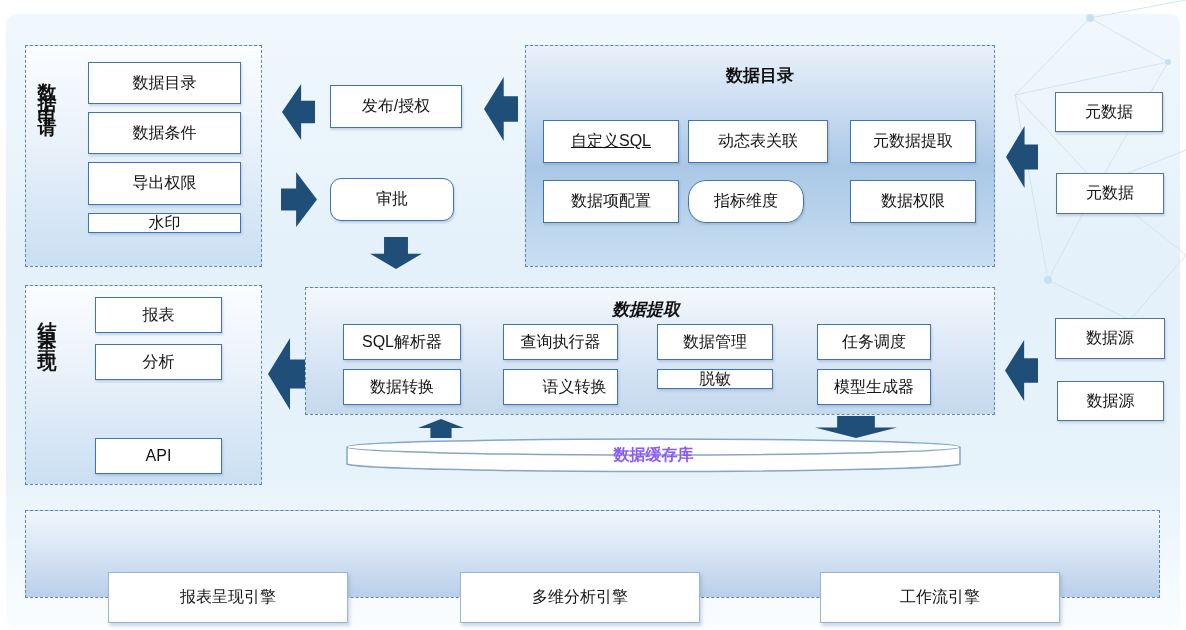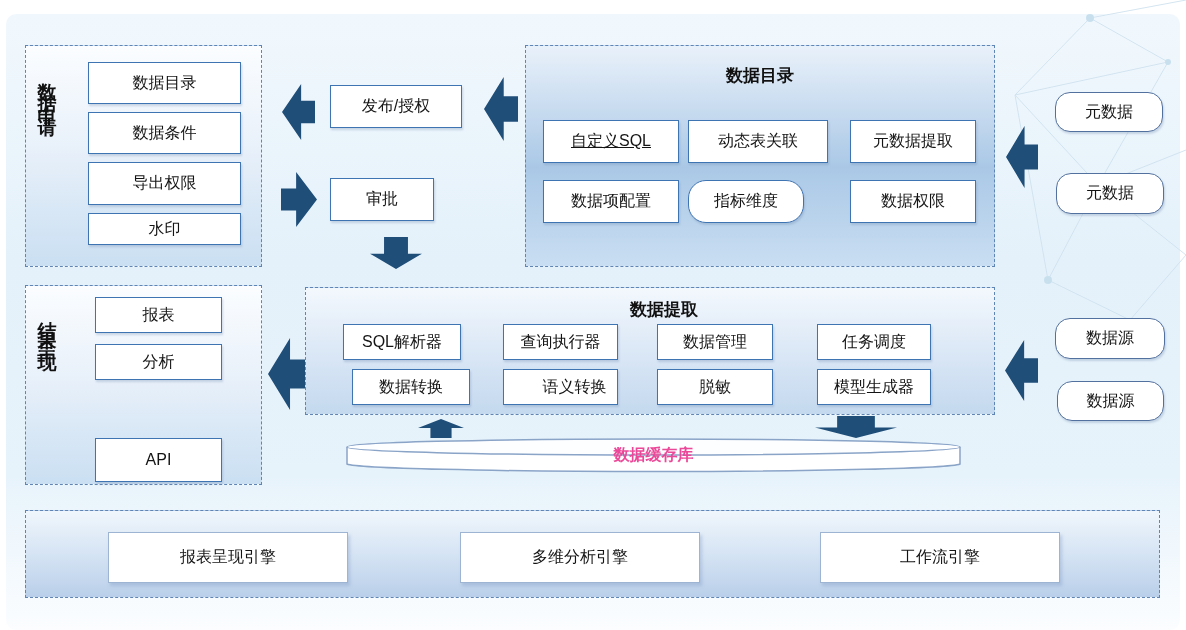--- a/index.html
+++ b/index.html
@@ -9,33 +9,33 @@
     background:linear-gradient(180deg,#f1f8fd 0%,#e4f1fa 40%,#e7f3fb 75%,#fbfdff 100%);}
   .deco{position:absolute;pointer-events:none;}
   .group{position:absolute;border:1.5px dashed #5f85b5;box-sizing:border-box;}
   .g-light{background:linear-gradient(180deg,#fbfdff 0%,#e9f1fa 45%,#cadff2 100%);}
   .g-blue{background:linear-gradient(180deg,#e9f1fa 0%,#aac8e6 55%,#c9def2 100%);}
   .g-mid{background:linear-gradient(180deg,#f3f8fd 0%,#d4e3f4 65%,#c4d9ee 100%);}
   .g-bottom{background:linear-gradient(180deg,#f0f6fc 0%,#d3e2f3 55%,#b9cfe9 100%);}
   .box{position:absolute;background:#ffffff;border:1.5px solid #3f74b2;box-sizing:border-box;
     display:flex;align-items:center;justify-content:center;font-size:16px;color:#141414;
     box-shadow:1px 2px 2px rgba(100,130,170,.28);white-space:nowrap;}
-  .box.slate{border-color:#53719f;border-radius:15px;}
-  .box.engine{border:1.2px solid #9db4d2;box-shadow:2px 3px 3px rgba(120,150,190,.35);}
+  .box.slate{border-color:#53719f;}
+  .box.engine{border:1.2px solid #9db4d2;box-shadow:2px 3px 3px rgba(120,150,190,.35);margin-top:40px;}
   .gtitle{position:absolute;text-align:center;font-weight:700;font-size:17px;color:#111;}
   .vlabel{position:absolute;writing-mode:vertical-lr;text-orientation:upright;font-weight:700;
     font-size:19px;letter-spacing:11px;color:#111;}
   .arrow{position:absolute;background:#1f4e79;}
   .arrow.left{clip-path:polygon(0 50%,58% 0,58% 30%,100% 30%,100% 70%,58% 70%,58% 100%);}
   .arrow.right{clip-path:polygon(100% 50%,42% 0,42% 30%,0 30%,0 70%,42% 70%,42% 100%);}
   .arrow.down{clip-path:polygon(50% 100%,0 52%,27% 52%,27% 0,73% 0,73% 52%,100% 52%);}
   .arrow.up{clip-path:polygon(50% 0,100% 48%,73% 48%,73% 100%,27% 100%,27% 48%,0 48%);}
   .cylinder{position:absolute;}
   .cyl-label{position:absolute;left:0;right:0;top:8px;text-align:center;font-size:16px;
-    font-weight:600;color:#ec4899;}
+    font-weight:600;color:#8b5cf6;}
 </style>
 </head>
 <body>
 
 <div id="stage">
 
   <div class="bg-panel"></div>
 
   <svg class="deco" style="left:930px;top:0;width:256px;height:340px;" viewBox="0 0 256 340">
     <g stroke="#cfe2ef" stroke-width="1" fill="none" opacity="0.9">
@@ -58,59 +58,59 @@
       <circle cx="118" cy="280" r="4"></circle>
         <circle cx="238" cy="62" r="3"></circle>
     </g>
   </svg>
 
   <div class="group g-light" style="left:25px;top:45px;width:237px;height:222px;"></div>
   <div class="vlabel" style="left:34px;top:68px;">数据申请</div>
   <div class="box" style="left:88px;top:62px;width:153px;height:42px;">数据目录</div>
   <div class="box" style="left:88px;top:112px;width:153px;height:42px;">数据条件</div>
   <div class="box" style="left:88px;top:162px;width:153px;height:43px;">导出权限</div>
-  <div class="box" style="left:88px;top:213px;width:153px;height:32px;text-align:right;">水印</div>
+  <div class="box" style="left:88px;top:213px;width:153px;height:20px;text-align:right;">水印</div>
 
   <div class="arrow left" style="left:282px;top:84px;width:33px;height:56px;"></div>
   <div class="box" style="left:330px;top:85px;width:132px;height:43px;text-align:center;">发布/授权</div>
   <div class="arrow left" style="left:484px;top:77px;width:34px;height:64px;"></div>
   <div class="arrow right" style="left:281px;top:172px;width:36px;height:55px;"></div>
-  <div class="box" style="left:330px;top:178px;width:104px;height:43px;">审批</div>
+  <div class="box" style="left:330px;top:178px;width:124px;height:43px;border-radius:11px;">审批</div>
   <div class="arrow down" style="left:370px;top:237px;width:52px;height:32px;"></div>
 
   <div class="group g-blue" style="left:525px;top:45px;width:470px;height:222px;"></div>
   <div class="gtitle" style="left:525px;top:64px;width:470px;">数据目录</div>
   <div class="box" style="left:543px;top:120px;width:136px;height:43px;text-decoration:underline;">自定义SQL</div>
   <div class="box" style="left:688px;top:120px;width:140px;height:43px;">动态表关联</div>
   <div class="box" style="left:850px;top:120px;width:126px;height:43px;">元数据提取</div>
   <div class="box" style="left:543px;top:180px;width:136px;height:43px;">数据项配置</div>
   <div class="box" style="left:688px;top:180px;width:116px;height:43px;border-radius:18px;">指标维度</div>
   <div class="box" style="left:850px;top:180px;width:126px;height:43px;">数据权限</div>
 
   <div class="arrow left" style="left:1006px;top:126px;width:32px;height:62px;"></div>
   <div class="box slate" style="left:1055px;top:92px;width:108px;height:40px;">元数据</div>
   <div class="box slate" style="left:1056px;top:173px;width:108px;height:41px;">元数据</div>
 
   <div class="group g-light" style="left:25px;top:285px;width:237px;height:200px;"></div>
   <div class="vlabel" style="left:34px;top:305px;">结果呈现</div>
   <div class="box" style="left:95px;top:297px;width:127px;height:36px;">报表</div>
   <div class="box" style="left:95px;top:344px;width:127px;height:36px;">分析</div>
-  <div class="box" style="left:95px;top:438px;width:127px;height:44px;">API</div>
+  <div class="box" style="left:95px;top:438px;width:127px;height:36px;">API</div>
 
   <div class="arrow left" style="left:268px;top:338px;width:38px;height:72px;"></div>
 
   <div class="group g-mid" style="left:305px;top:287px;width:690px;height:128px;"></div>
-  <div class="gtitle" style="left:319px;top:298px;width:690px;">数据提取</div>
+  <div class="gtitle" style="left:301px;top:298px;width:690px;font-style:italic;">数据提取</div>
   <div class="box" style="left:503px;top:324px;width:115px;height:36px;">查询执行器</div>
   <div class="box" style="left:343px;top:324px;width:118px;height:36px;">SQL解析器</div>
   <div class="box" style="left:657px;top:324px;width:116px;height:36px;">数据管理</div>
   <div class="box" style="left:817px;top:324px;width:114px;height:36px;">任务调度</div>
-  <div class="box" style="left:352px;top:369px;width:118px;height:36px;">数据转换</div>
+  <div class="box" style="left:343px;top:369px;width:118px;height:36px;">数据转换</div>
   <div class="box" style="left:503px;top:369px;width:115px;height:36px;padding-left:28px;">语义转换</div>
-  <div class="box" style="left:657px;top:369px;width:116px;height:36px;">脱敏</div>
+  <div class="box" style="left:657px;top:369px;width:116px;height:20px;">脱敏</div>
   <div class="box" style="left:817px;top:369px;width:114px;height:36px;">模型生成器</div>
 
   <div class="arrow left" style="left:1005px;top:340px;width:33px;height:61px;"></div>
   <div class="box slate" style="left:1055px;top:318px;width:110px;height:41px;">数据源</div>
   <div class="box slate" style="left:1057px;top:381px;width:107px;height:40px;">数据源</div>
 
   <div class="arrow up" style="left:418px;top:419px;width:46px;height:19px;"></div>
   <div class="arrow down" style="left:815px;top:416px;width:82px;height:22px;"></div>
   <div class="cylinder" style="left:345px;top:437px;width:617px;height:38px;">
     <svg width="617" height="38" viewBox="0 0 617 38">

